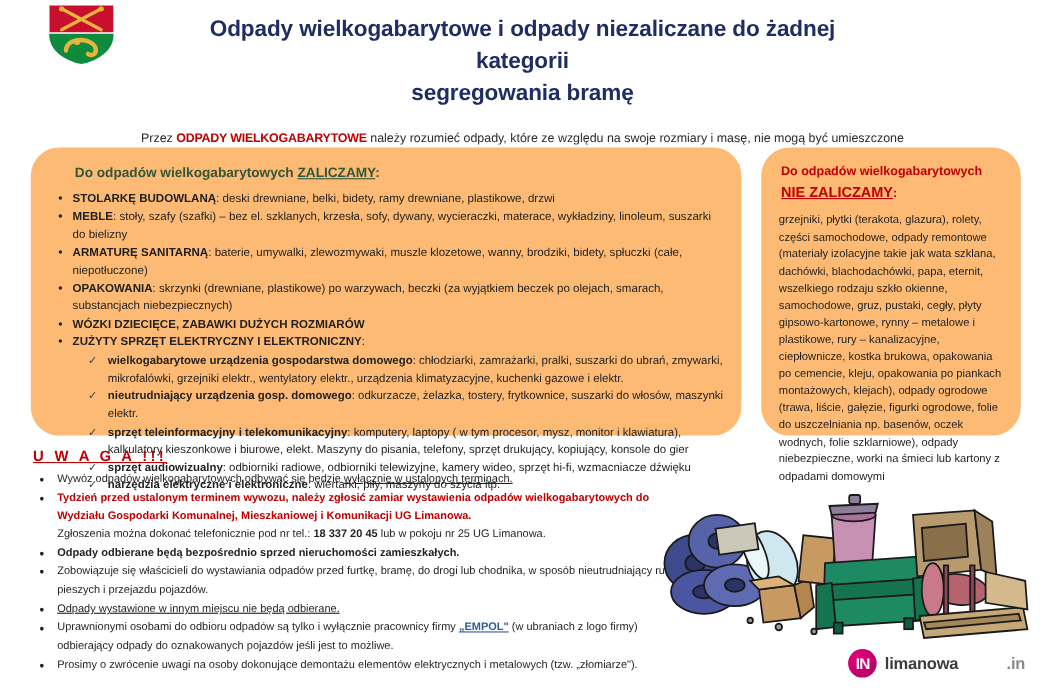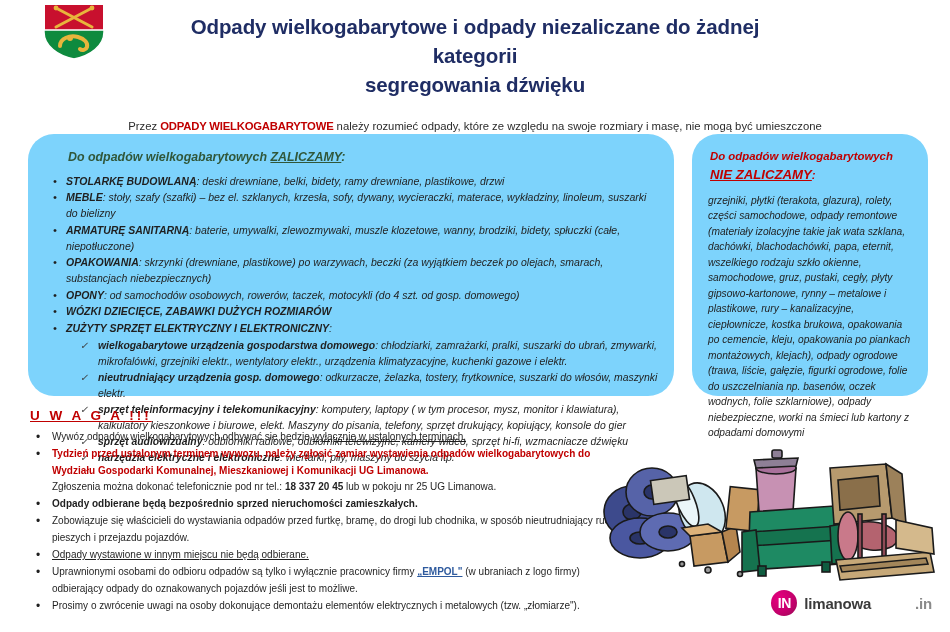--- a/index.html
+++ b/index.html
@@ -56,24 +56,23 @@
   }
 
   
   .boxes {
     position: relative;
     margin-top: 10px;
     height: 272px;
   }
   .box {
     position: absolute;
-    background: #7dd3fc;
+    background: #fdba74;
     border-radius: 26px;
     box-sizing: border-box;
-    font-style: italic;
   }
   .box-include {
     left: 28px;
     top: 6px;
     width: 646px;
     height: 262px;
     padding: 14px 16px 10px 24px;
   }
   .box-exclude {
     left: 692px;
@@ -249,41 +248,40 @@
       <line x1="52" y1="6" x2="16" y2="25"></line>
     </g>
     <circle cx="16" cy="6" r="2.4" fill="#E8B53C"></circle>
     <circle cx="52" cy="6" r="2.4" fill="#E8B53C"></circle>
     <path d="M20 44 C20 36 30 33 38 35 C45 37 48 41 47 45 C46 48 42 49 40 47" fill="none" stroke="#E8B53C" stroke-width="4" stroke-linecap="round"></path>
     <circle cx="30" cy="36" r="3" fill="#E8B53C"></circle>
   </svg>
 
   <div class="title-block">
     <div class="title-line">Odpady wielkogabarytowe i odpady niezaliczane do żadnej kategorii</div>
-    <div class="title-line">segregowania dźwięku</div>
+    <div class="title-line">segregowania bramę</div>
   </div>
 
   <div class="intro">
     <span>Przez </span><span class="hl">ODPADY WIELKOGABARYTOWE</span><span> należy rozumieć odpady, które ze względu na swoje rozmiary i masę, nie mogą być umieszczone</span>
     <div>w typowych pojemnikach przeznaczonych do zbierania odpadów komunalnych.</div>
   </div>
 </div>
 
 <div class="boxes">
 
   <div class="box box-include">
     <div class="box-head">
       <span>Do odpadów wielkogabarytowych </span><u>ZALICZAMY</u><span>:</span>
     </div>
     <ul class="main-list" id="include-list">
         <li><span class="lead">STOLARKĘ BUDOWLANĄ</span><span>: deski drewniane, belki, bidety, ramy drewniane, plastikowe, drzwi</span></li>
         <li><span class="lead">MEBLE</span><span>: stoły, szafy (szafki) – bez el. szklanych, krzesła, sofy, dywany, wycieraczki, materace, wykładziny, linoleum, suszarki do bielizny</span></li>
         <li><span class="lead">ARMATURĘ SANITARNĄ</span><span>: baterie, umywalki, zlewozmywaki, muszle klozetowe, wanny, brodziki, bidety, spłuczki (całe, niepotłuczone)</span></li>
         <li><span class="lead">OPAKOWANIA</span><span>: skrzynki (drewniane, plastikowe) po warzywach, beczki (za wyjątkiem beczek po olejach, smarach, substancjach niebezpiecznych)</span></li>
-        <li><span class="lead">OPONY</span><span>: od samochodów osobowych, rowerów, taczek, motocykli (do 4 szt. od gosp. domowego)</span></li>
         <li><span class="lead">WÓZKI DZIECIĘCE, ZABAWKI DUŻYCH ROZMIARÓW</span><span></span></li>
         <li><span class="lead">ZUŻYTY SPRZĘT ELEKTRYCZNY I ELEKTRONICZNY</span><span>:</span><ul class="sub-list">
             <li><span class="lead">wielkogabarytowe urządzenia gospodarstwa domowego</span><span>: chłodziarki, zamrażarki, pralki, suszarki do ubrań, zmywarki, mikrofalówki, grzejniki elektr., wentylatory elektr., urządzenia klimatyzacyjne, kuchenki gazowe i elektr.</span></li>
             <li><span class="lead">nieutrudniający urządzenia gosp. domowego</span><span>: odkurzacze, żelazka, tostery, frytkownice, suszarki do włosów, maszynki elektr.</span></li>
             <li><span class="lead">sprzęt teleinformacyjny i telekomunikacyjny</span><span>: komputery, laptopy ( w tym procesor, mysz, monitor i klawiatura), kalkulatory kieszonkowe i biurowe, elekt. Maszyny do pisania, telefony, sprzęt drukujący, kopiujący, konsole do gier</span></li>
             <li><span class="lead">sprzęt audiowizualny</span><span>: odbiorniki radiowe, odbiorniki telewizyjne, kamery wideo, sprzęt hi-fi, wzmacniacze dźwięku</span></li>
             <li><span class="lead">narzędzia elektryczne i elektroniczne</span><span>: wiertarki, piły, maszyny do szycia itp.</span></li>
           </ul></li>
       </ul>
   </div>

